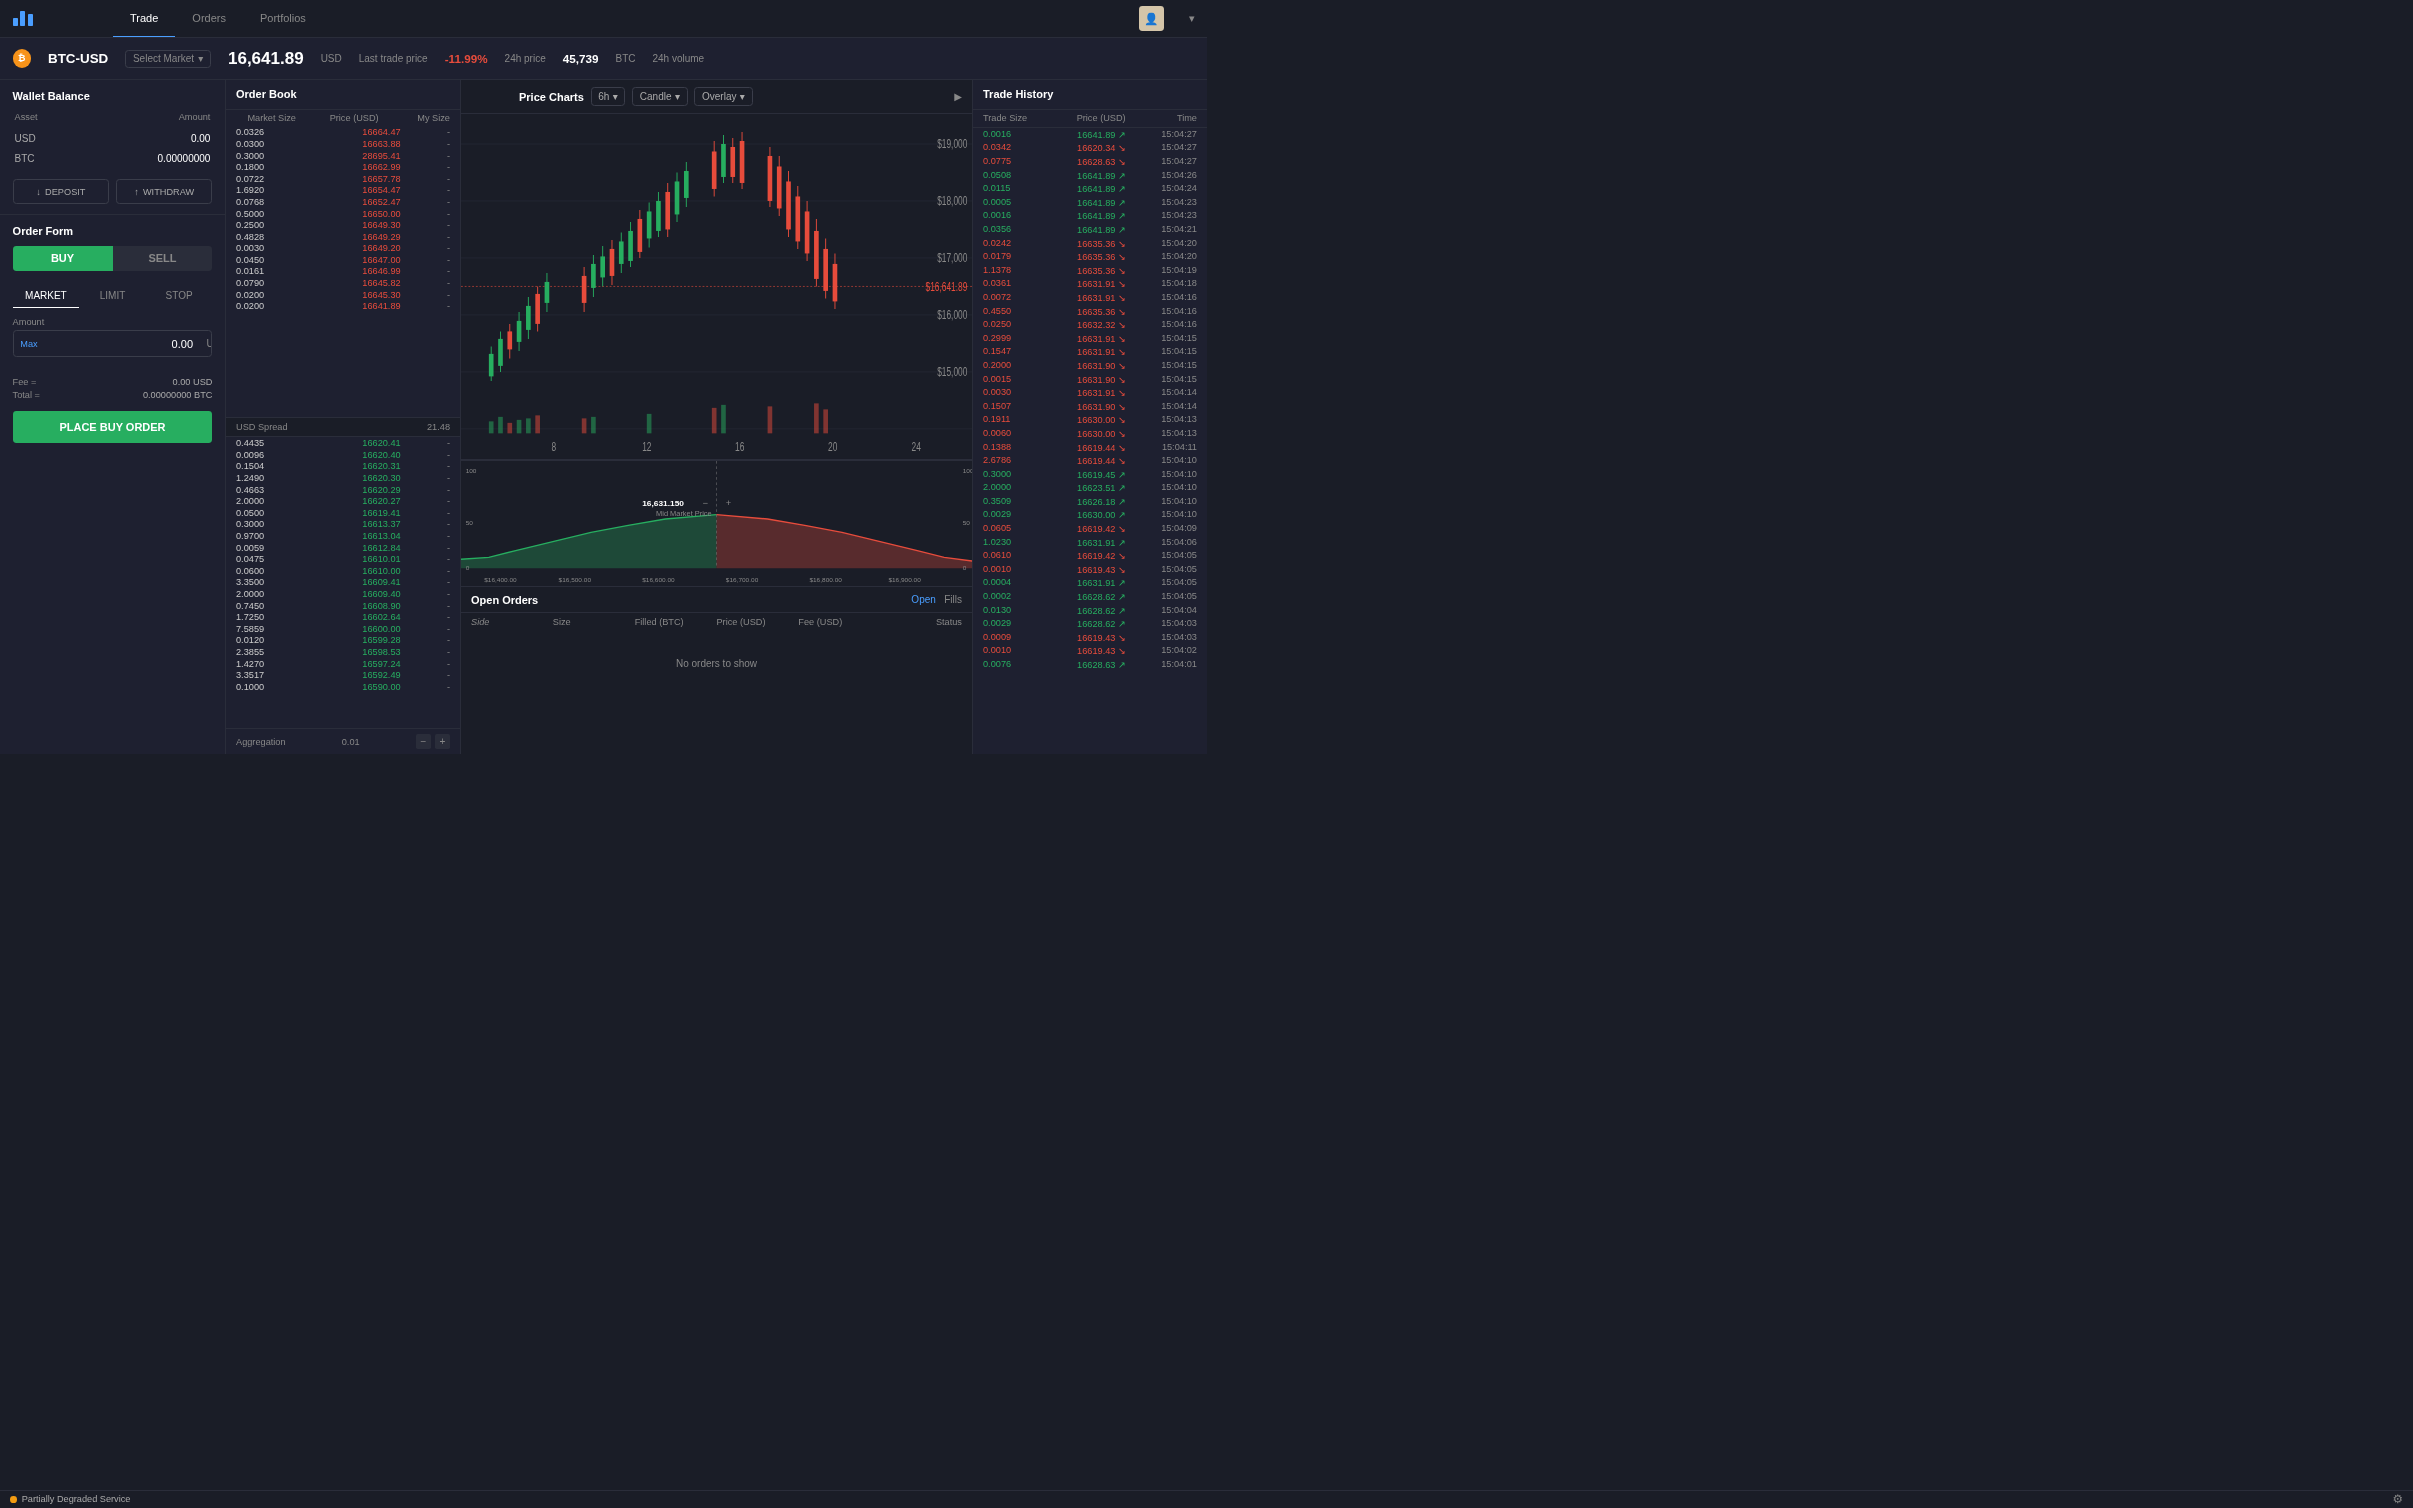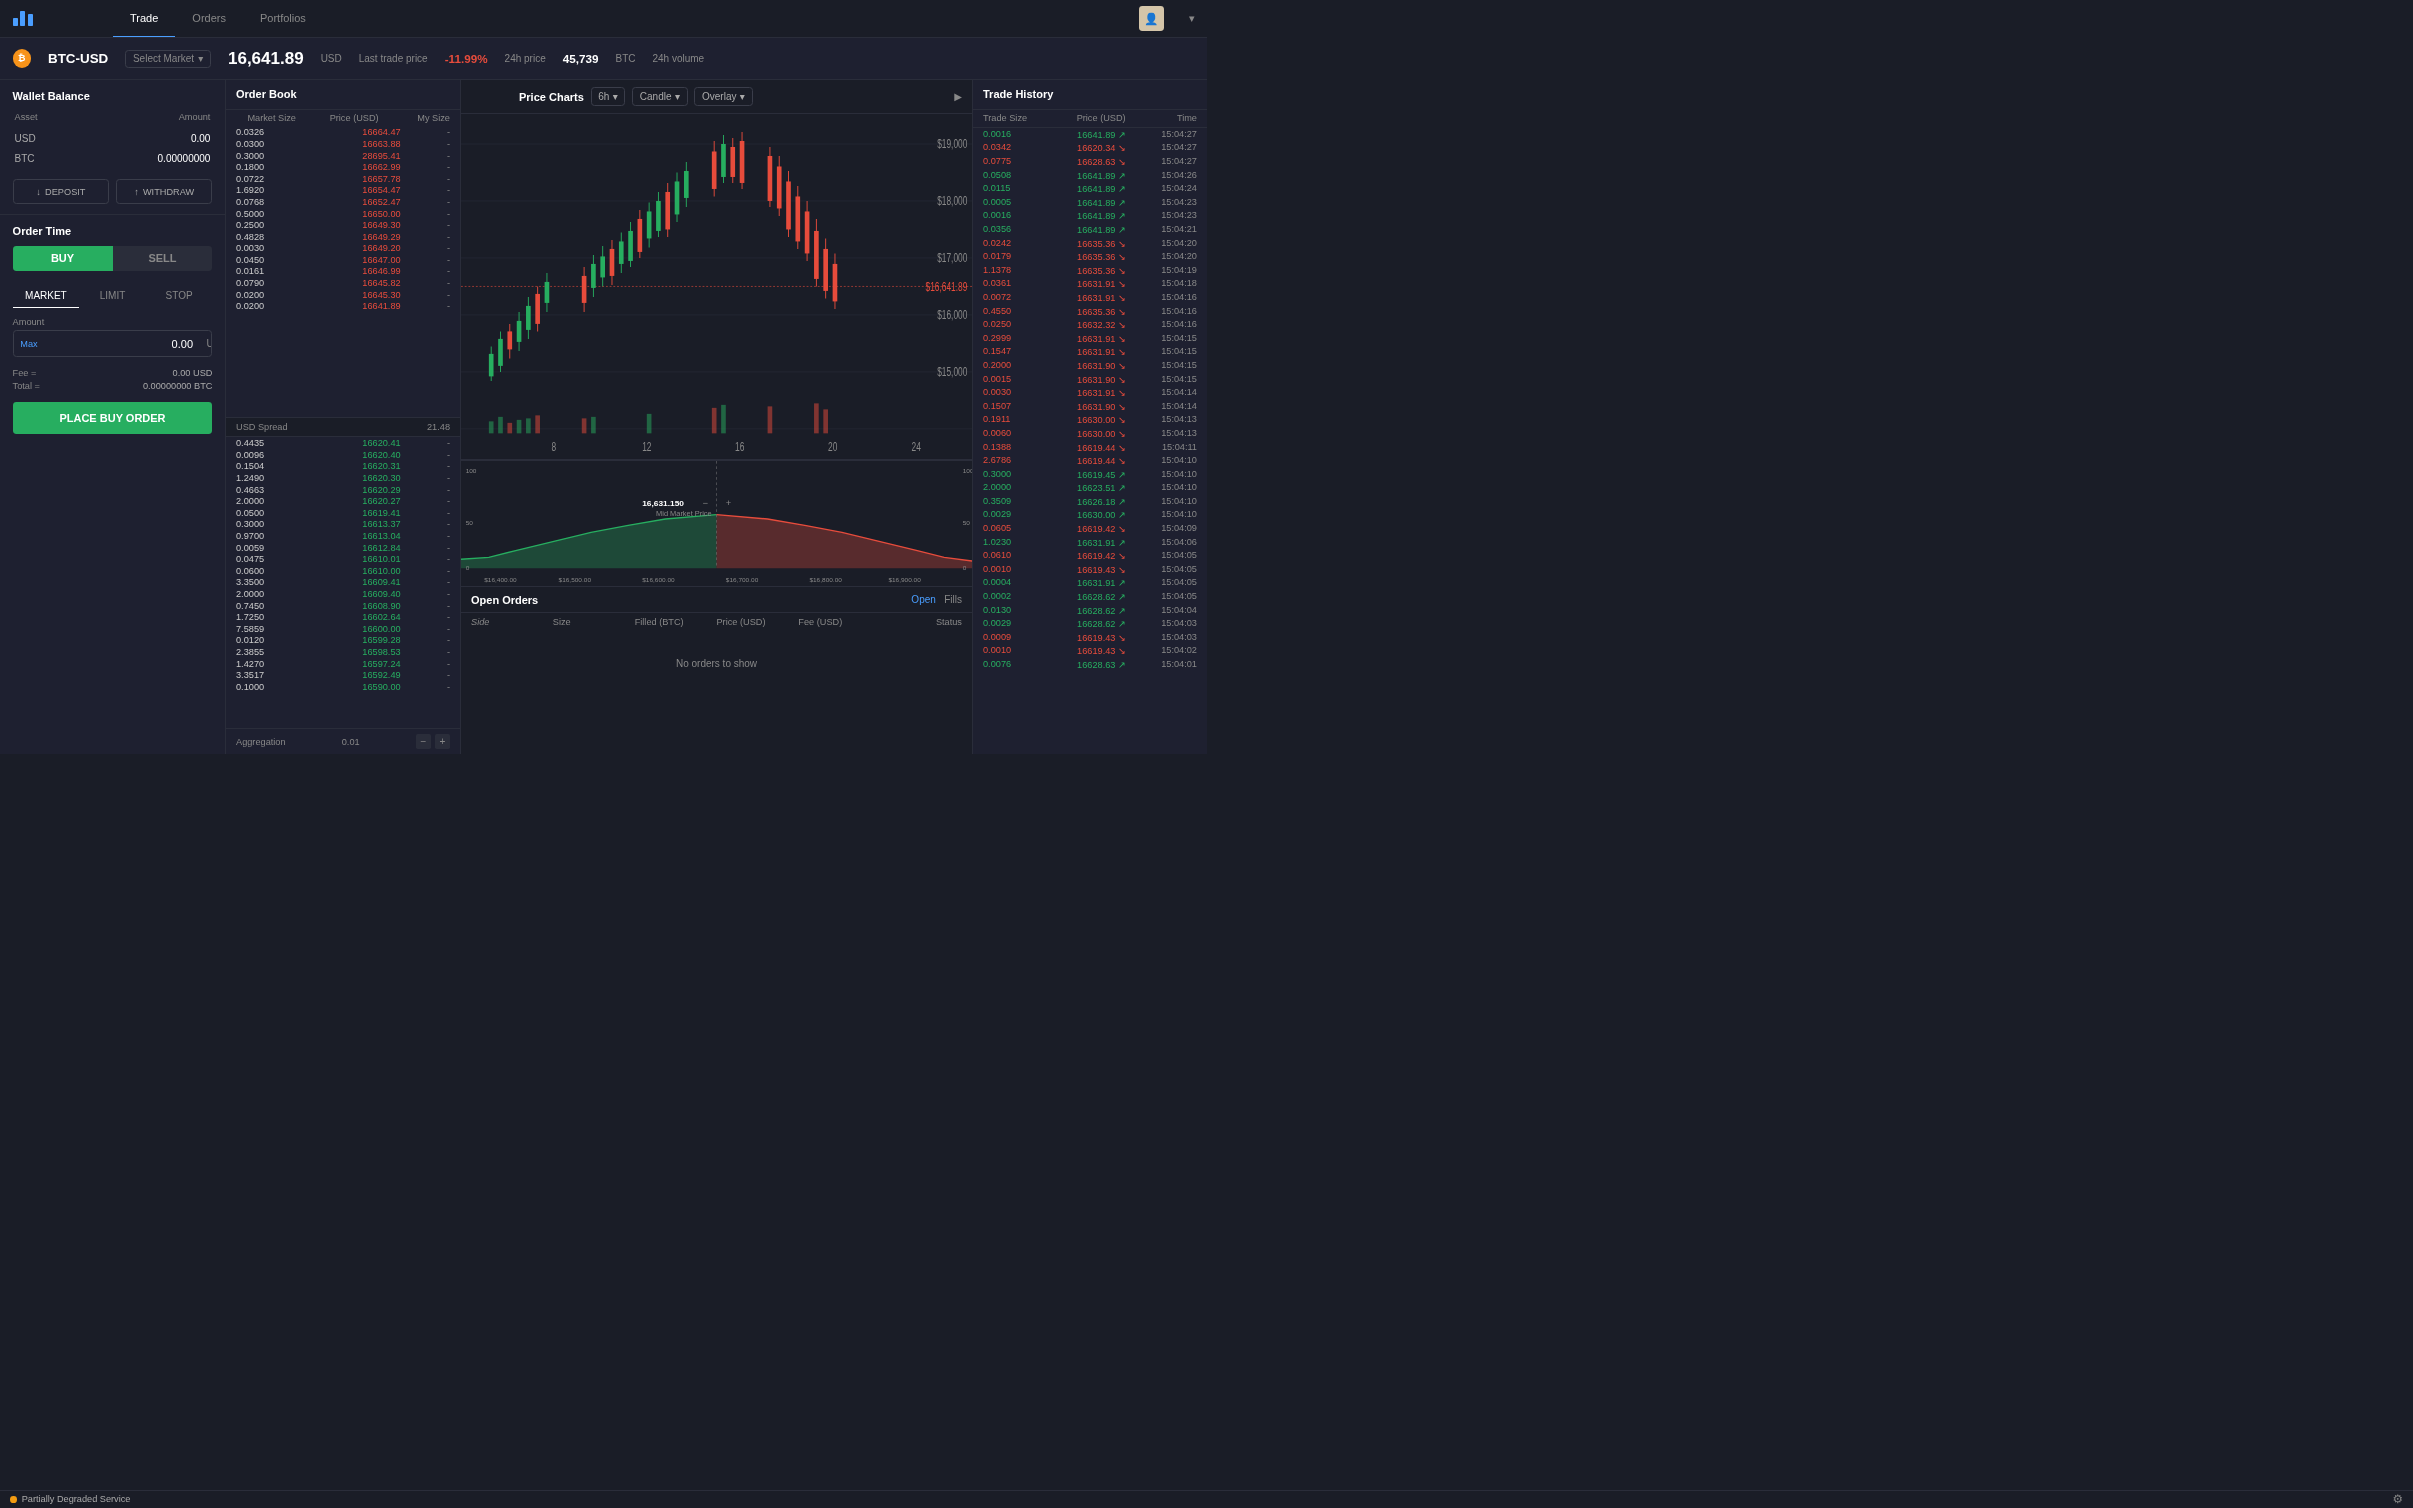--- a/index.html
+++ b/index.html
@@ -47,21 +47,21 @@
     .btn-row { display: flex; gap: 6.7px; margin-top: 10px; }
     .btn-deposit, .btn-withdraw { flex: 1; display: flex; align-items: center; justify-content: center; gap: 4.2px; padding: 6.7px; border: 0.8px solid #3a3d4a; border-radius: 3.4px; background: transparent; color: #aaa; font-size: 9.2px; cursor: pointer; }
     .divider { height: 0.8px; background: #2a2d3a; }
     .order-type-tabs { display: flex; margin-bottom: 8.4px; }
     .order-type-tab { flex: 1; text-align: center; padding: 6.7px; font-size: 10px; cursor: pointer; color: #888; border-bottom: 1.7px solid transparent; }
     .order-type-tab.active { color: #fff; border-bottom: 1.7px solid #fff; }
     .buy-sell-row { display: flex; margin-bottom: 12px; }
     .buy-btn { flex: 1; padding: 6.7px; background: #27ae60; color: #fff; font-weight: 600; border: none; border-radius: 3.4px 0 0 3.4px; cursor: pointer; font-size: 11px; }
     .sell-btn { flex: 1; padding: 6.7px; background: #2a2d3a; color: #888; font-weight: 600; border: none; border-radius: 0 3.4px 3.4px 0; cursor: pointer; font-size: 11px; }
     .form-label { color: #888; font-size: 9.2px; margin-bottom: 3.4px; }
-    .input-row { display: flex; align-items: center; border: 0.8px solid #3a3d4a; border-radius: 3.4px; margin-bottom: 11px; overflow: hidden; }
+    .input-row { display: flex; align-items: center; border: 0.8px solid #3a3d4a; border-radius: 3.4px; margin-bottom: 20px; overflow: hidden; }
     .input-max { color: #4a9eff; font-size: 9.2px; padding: 0 6.7px; cursor: pointer; }
     .input-field { flex: 1; background: transparent; border: none; color: #fff; font-size: 11px; padding: 6.7px; text-align: right; outline: none; }
     .input-suffix { color: #888; font-size: 10px; padding: 0 6.7px; }
     .fee-row { display: flex; justify-content: space-between; color: #888; font-size: 9.2px; margin: 2.5px 0; }
     .fee-val { color: #aaa; }
     .place-order-btn { width: 100%; padding: 10px; background: #27ae60; color: #fff; font-weight: 600; border: none; border-radius: 3.4px; cursor: pointer; font-size: 11px; margin-top: 8.4px; }
 
     
     .order-book { width: 235px; background: #1e2030; border-right: 0.8px solid #2a2d3a; display: flex; flex-direction: column; }
     .panel-header { padding: 8.4px 10px; border-bottom: 0.8px solid #2a2d3a; font-size: 11px; font-weight: 600; color: #fff; }
@@ -200,21 +200,21 @@
           <span>DEPOSIT</span>
         </button>
         <button class="btn-withdraw">
           <span>↑</span>
           <span>WITHDRAW</span>
         </button>
       </div>
     </div>
     <div class="divider"></div>
     <div class="sidebar-section">
-      <div class="section-title">Order Time</div>
+      <div class="section-title">Order Form</div>
       <div class="buy-sell-row">
         <button class="buy-btn">BUY</button>
         <button class="sell-btn">SELL</button>
       </div>
       <div class="order-type-tabs">
         <div class="order-type-tab active">MARKET</div>
         <div class="order-type-tab">LIMIT</div>
         <div class="order-type-tab">STOP</div>
       </div>
       <div class="form-label">Amount</div>

